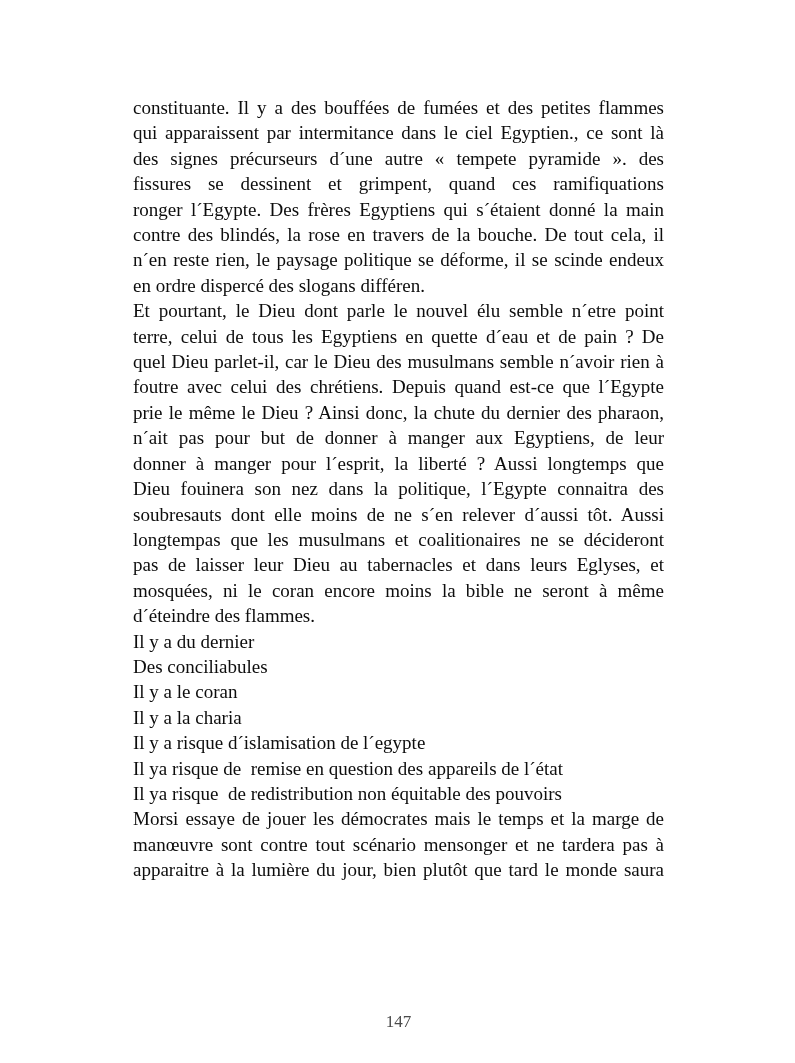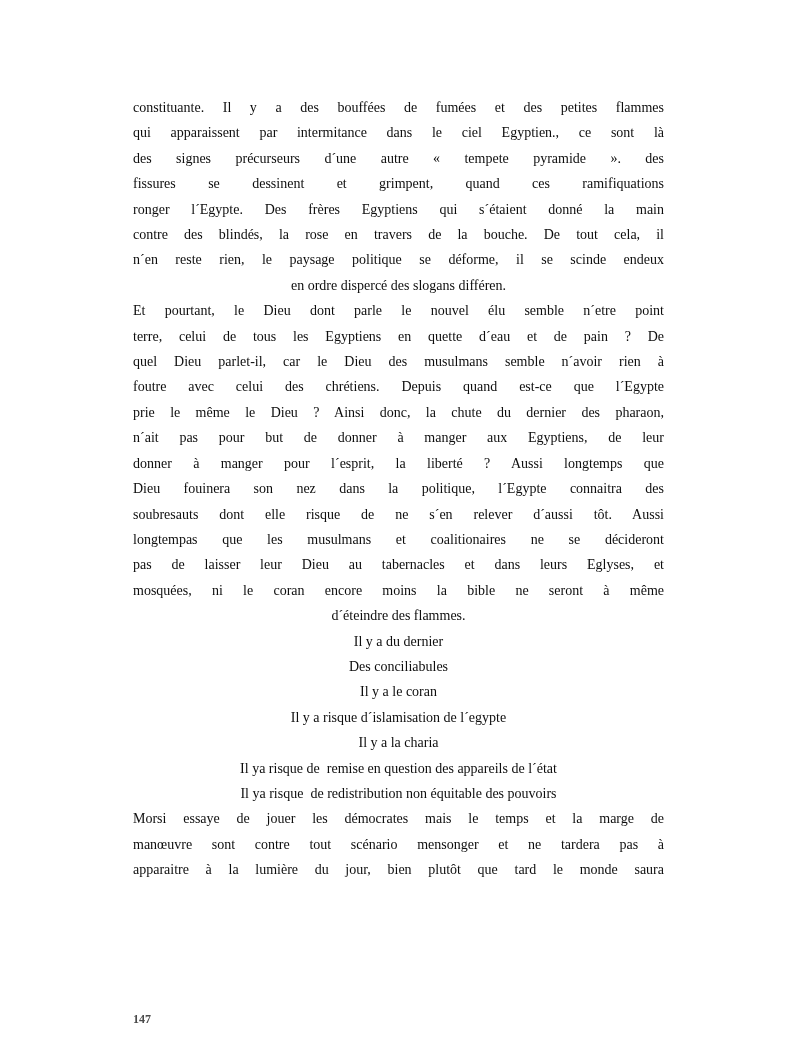--- a/index.html
+++ b/index.html
@@ -14,41 +14,40 @@
     background: #ffffff;
     overflow: hidden;
     font-family: "Liberation Serif", "DejaVu Serif", serif;
   }
   .textblock {
     position: absolute;
     left: 133px;
     top: 95px;
     width: 531px;
     color: #0d0d0d;
-    font-size: 14px;
+    font-size: 19px;
     line-height: 25.4px;
   }
   .line {
     white-space: pre-wrap;      
-    text-align: center;
+    text-align: left;
   }
   .line.just {
     white-space: normal;
     text-align: justify;
     text-align-last: justify;   
   }
   .pagenum {
     position: absolute;
     left: 133px;
     top: 1012px;
     width: 531px;
-    text-align: left;
-    font-size: 12px;
+    text-align: center;
+    font-size: 17px;
     color: #4a4a4a;
-    font-weight: bold;
   }
 </style>
 </head>
 <body>
 
 <div class="page" style="background: rgb(255, 255, 255);">
   <div class="textblock" style="color: rgb(13, 13, 13);">
       <div class="line just">constituante. Il y a des bouffées de fumées et des petites flammes</div>
       <div class="line just">qui apparaissent par intermitance dans le ciel Egyptien., ce sont là</div>
       <div class="line just">des signes précurseurs d´une autre « tempete pyramide ». des</div>
@@ -58,30 +57,30 @@
       <div class="line just">n´en reste rien, le paysage politique se déforme, il se scinde endeux</div>
       <div class="line">en ordre dispercé des slogans différen.</div>
       <div class="line just">Et pourtant, le Dieu dont parle le nouvel élu semble n´etre point</div>
       <div class="line just">terre, celui de tous les Egyptiens en quette d´eau et de pain ? De</div>
       <div class="line just">quel Dieu parlet-il, car le Dieu des musulmans semble n´avoir rien à</div>
       <div class="line just">foutre avec celui des chrétiens. Depuis quand est-ce que l´Egypte</div>
       <div class="line just">prie le même le Dieu ? Ainsi donc, la chute du dernier des pharaon,</div>
       <div class="line just">n´ait pas pour but de donner à manger aux Egyptiens, de leur</div>
       <div class="line just">donner à manger pour l´esprit, la liberté ? Aussi longtemps que</div>
       <div class="line just">Dieu fouinera son nez dans la politique, l´Egypte connaitra des</div>
-      <div class="line just">soubresauts dont elle risque de ne s´en relever d´aussi tôt. Aussi</div>
+      <div class="line just">soubresauts dont elle moins de ne s´en relever d´aussi tôt. Aussi</div>
       <div class="line just">longtempas que les musulmans et coalitionaires ne se décideront</div>
       <div class="line just">pas de laisser leur Dieu au tabernacles et dans leurs Eglyses, et</div>
       <div class="line just">mosquées, ni le coran encore moins la bible ne seront à même</div>
       <div class="line">d´éteindre des flammes.</div>
       <div class="line">Il y a du dernier</div>
       <div class="line">Des conciliabules</div>
       <div class="line">Il y a le coran</div>
+      <div class="line">Il y a la charia</div>
       <div class="line">Il y a risque d´islamisation de l´egypte</div>
-      <div class="line">Il y a la charia</div>
       <div class="line">Il ya risque de  remise en question des appareils de l´état</div>
       <div class="line">Il ya risque  de redistribution non équitable des pouvoirs</div>
       <div class="line just">Morsi essaye de jouer les démocrates mais le temps et la marge de</div>
       <div class="line just">manœuvre sont contre tout scénario mensonger  et ne tardera pas à</div>
       <div class="line just">apparaitre à la lumière du jour, bien plutôt que tard le monde saura</div>
     </div>
   <div class="pagenum">147</div>
 </div>
 
 </body></html>

